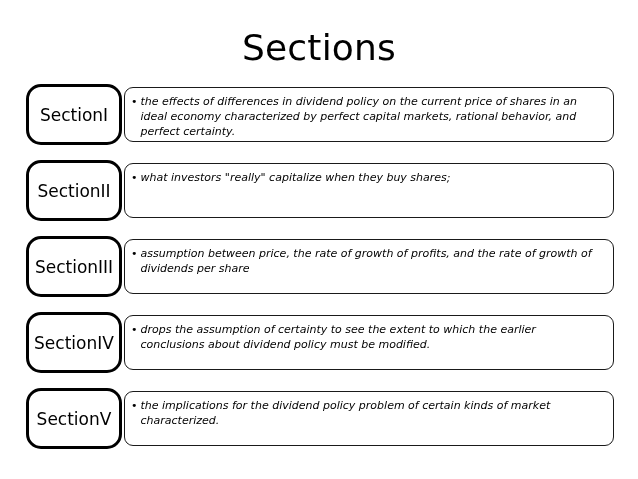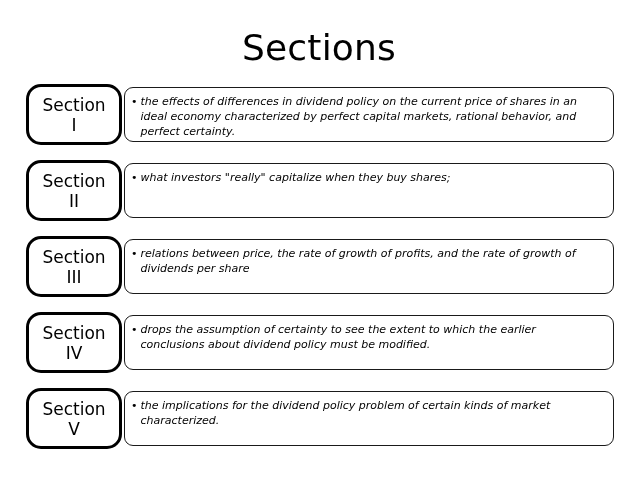--- a/index.html
+++ b/index.html
@@ -84,21 +84,21 @@
     position: absolute;
     left: 0;
     top: 0;
     width: 96px;
     height: 61px;
     box-sizing: border-box;
     border: 3px solid #000000;
     border-radius: 15px;
     background: #ffffff;
     display: flex;
-    flex-direction: column;
+    flex-direction: row;
     align-items: center;
     justify-content: center;
     z-index: 2;
   }
   .row-label-word,
   .row-label-num {
     font-size: 17px;
     line-height: 20px;
     color: #000000;
     text-align: center;
@@ -136,21 +136,21 @@
       <div class="row-label">
         <span class="row-label-word">Section</span>
         <span class="row-label-num">II</span>
       </div>
     </div>
 
     <div class="row">
       <div class="row-body">
         <div class="row-body-inner">
           <span class="bullet">•</span>
-          <span class="row-text">relations between price, the rate of growth of profits, and the rate of  growth of dividends per share</span>
+          <span class="row-text">assumption between price, the rate of growth of profits, and the rate of  growth of dividends per share</span>
         </div>
       </div>
       <div class="row-label">
         <span class="row-label-word">Section</span>
         <span class="row-label-num">III</span>
       </div>
     </div>
 
     <div class="row">
       <div class="row-body">

